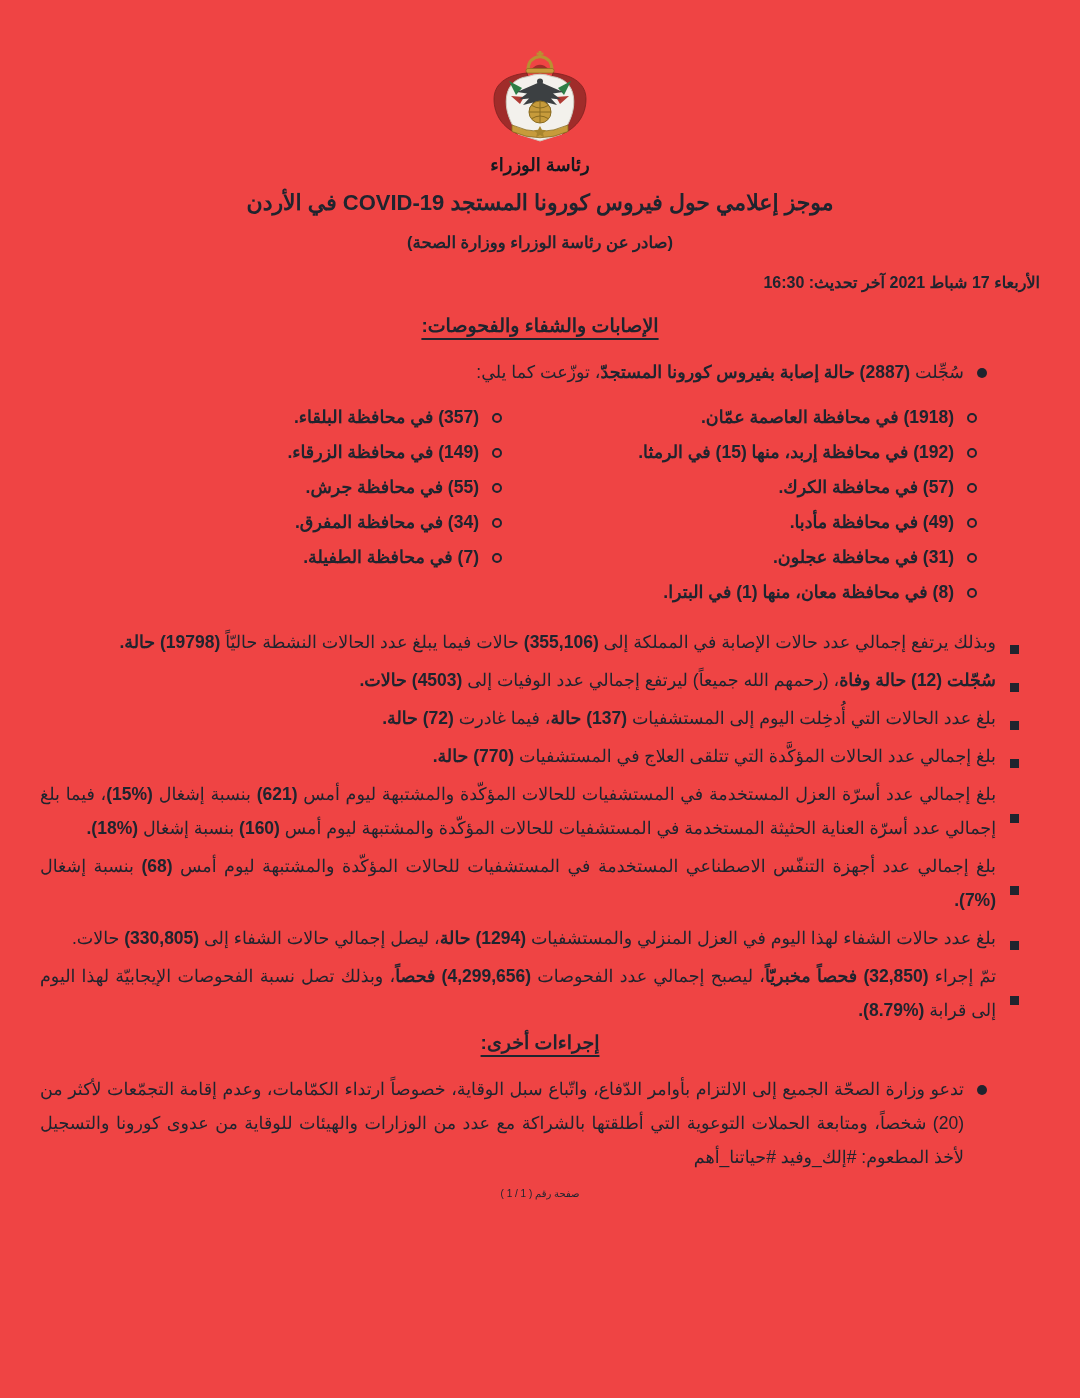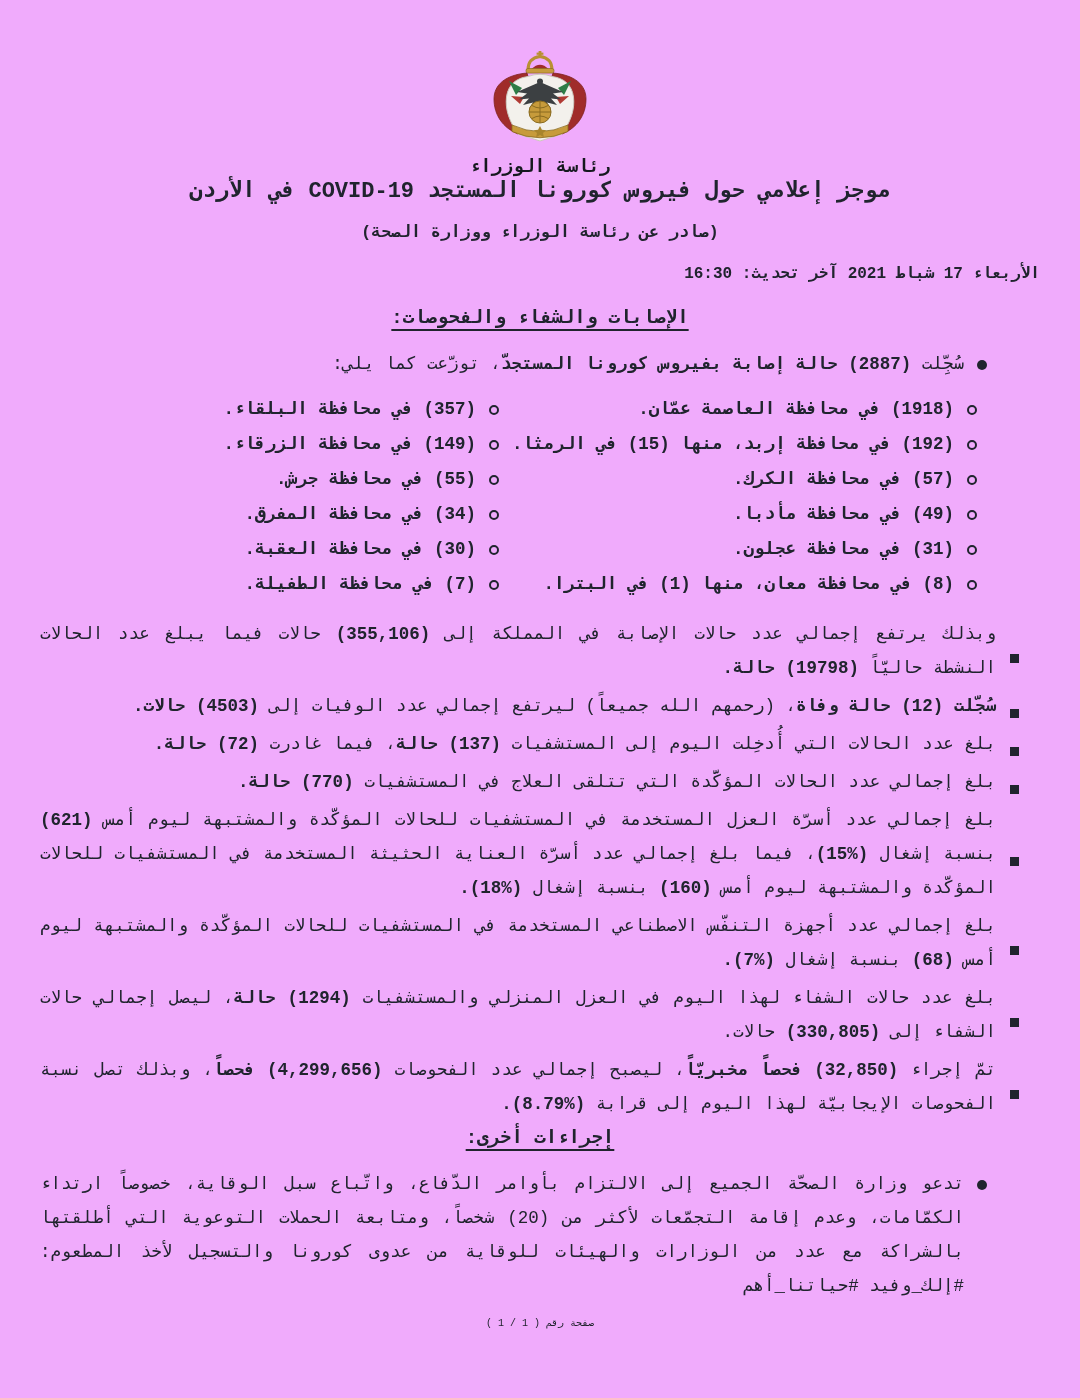--- a/index.html
+++ b/index.html
@@ -1,33 +1,33 @@
 <!DOCTYPE html>
 <html lang="ar" dir="rtl"><head>
 <meta charset="utf-8">
 <style>
   html,body { margin:0; padding:0; background:#ffffff; }
   .page {
-    width:1080px; height:1398px; margin:0 auto; background:#f0abfc;
+    width:1080px; height:1398px; margin:0 auto; background:#ef4444;
     position:relative; overflow:hidden; direction:rtl;
-    font-family:Liberation Mono, monospace;
+    font-family:Liberation Sans, sans-serif;
     color:#20242e;
     box-sizing:border-box;
     padding:50px 40px 0 40px;
   }
   
   .logo-block { text-align:center; }
   .logo-block svg { display:inline-block; }
   .logo-caption {
     font-size:18px; font-weight:700; margin-top:2px; letter-spacing:0.5px;
     color:#15181f;
   }
   
   .doc-title {
-    text-align:center; font-weight:700; font-size:22px; 
+    text-align:center; font-weight:700; font-size:22px; margin-top:12px;
     line-height:30px;
   }
   .doc-subtitle {
     text-align:center; font-weight:700; font-size:16.5px; margin-top:15px;
   }
   .date-line {
     text-align:right; font-weight:700; font-size:16px; margin-top:21px;
   }
   .section-heading {
     text-align:center; font-weight:700; font-size:19px; margin-top:22px;
@@ -173,26 +173,20 @@
       <div class="gov-cell">
         <span class="mk-wrap">
             <span class="mk-circle"></span>
           </span>
         <span class="gov-text">(34) في محافظة المفرق.</span>
       </div>
       <div class="gov-cell">
         <span class="mk-wrap">
             <span class="mk-circle"></span>
           </span>
-        <span class="gov-text">(30) في محافظة العقبة.</span>
-      </div>
-      <div class="gov-cell">
-        <span class="mk-wrap">
-            <span class="mk-circle"></span>
-          </span>
         <span class="gov-text">(7) في محافظة الطفيلة.</span>
       </div>
     </div>
   </div>
 
   <div class="stats">
     <div class="bullet stat-item">
       <span class="mk-wrap">
           <span class="mk-square"></span>
         </span>

